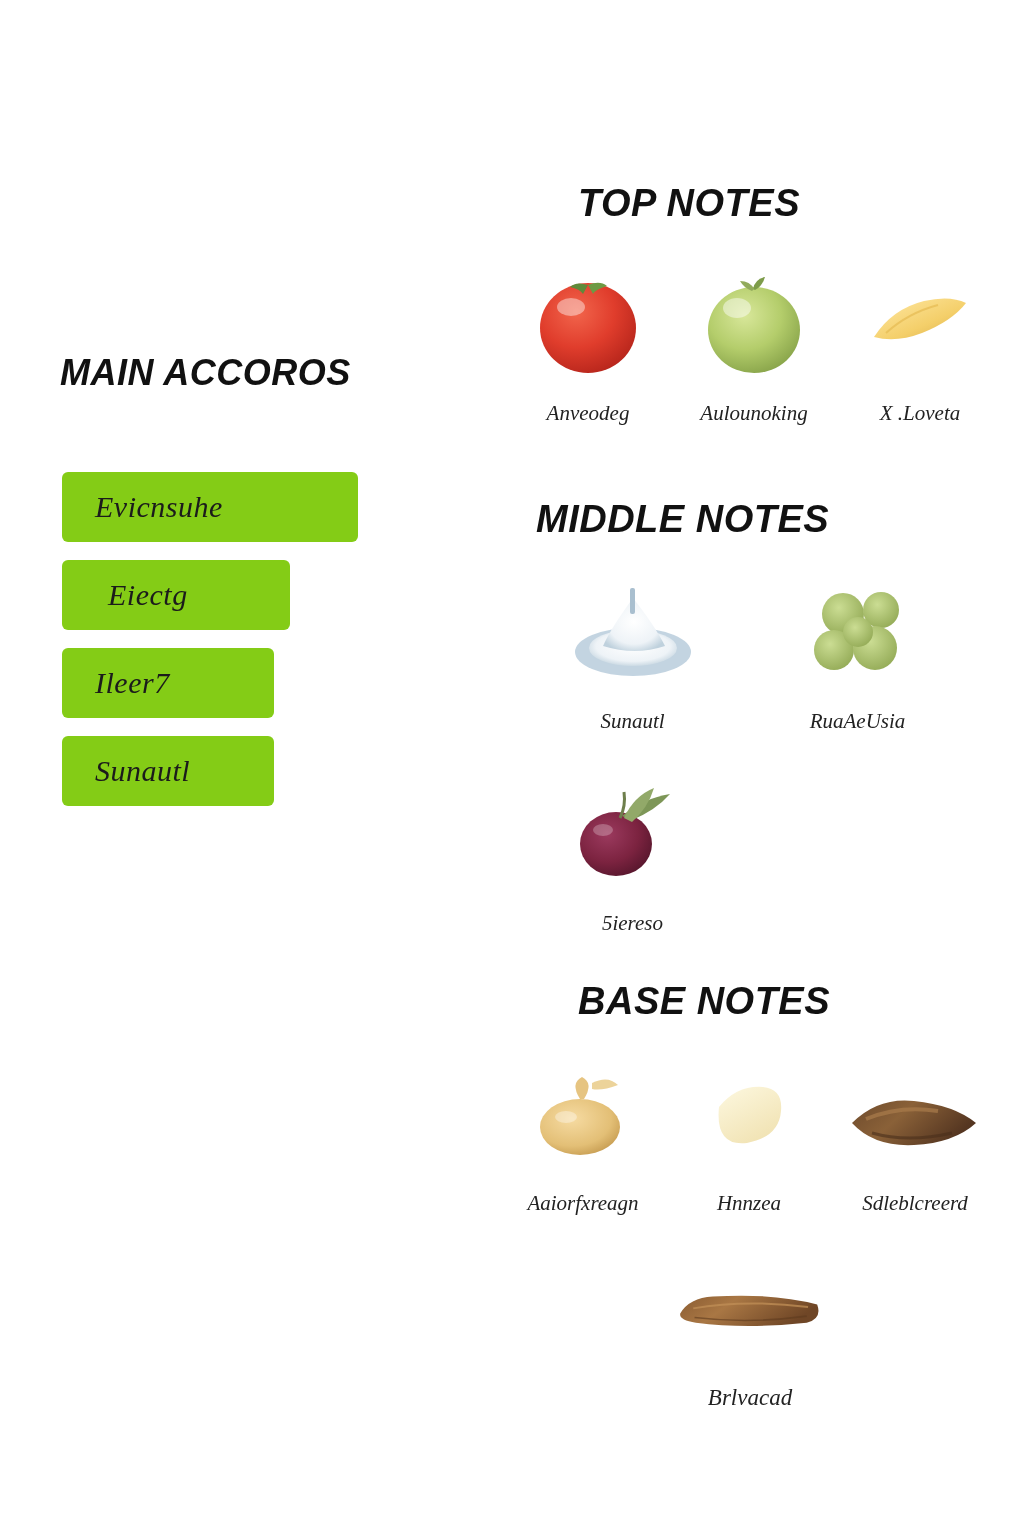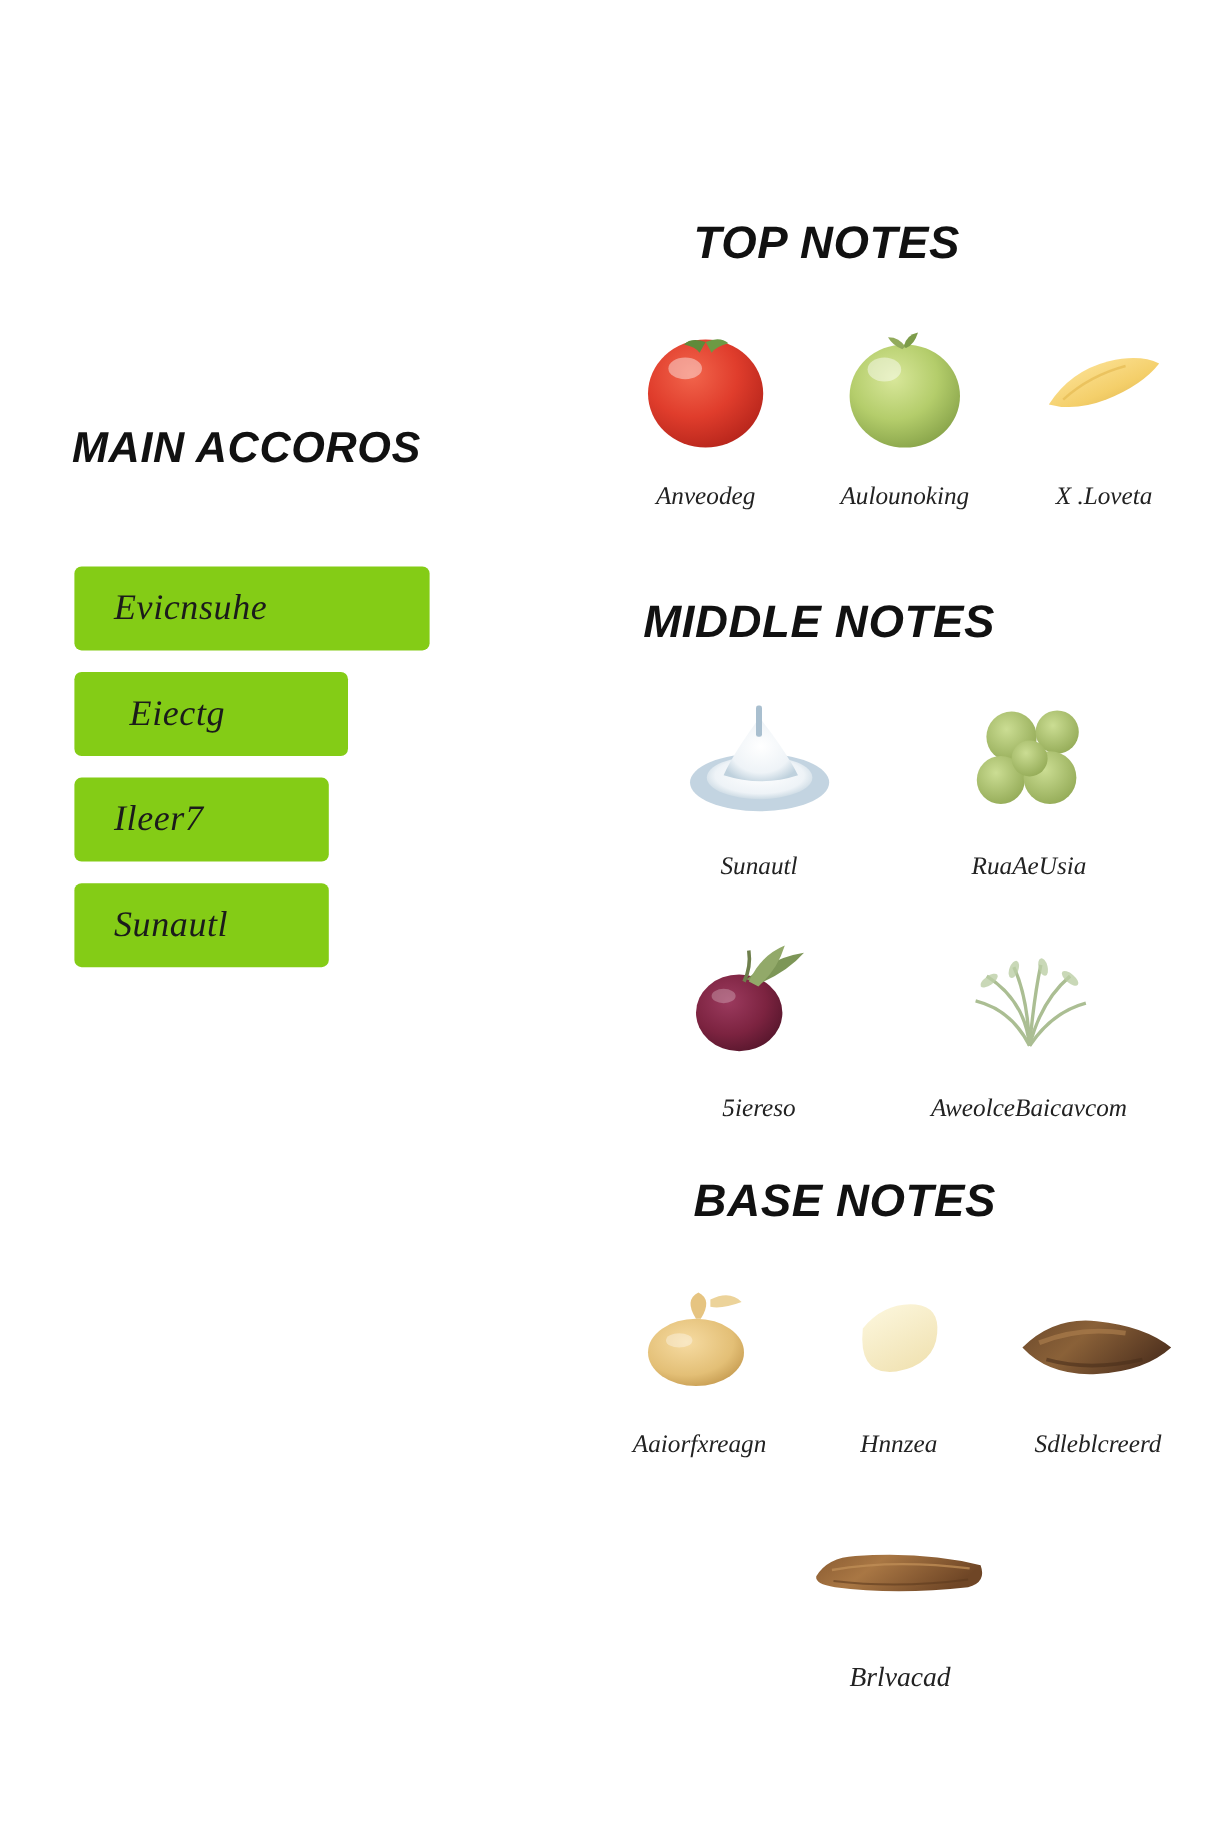--- a/index.html
+++ b/index.html
@@ -259,41 +259,20 @@
         <ellipse cx="58" cy="62" rx="36" ry="32" fill="url(#gFig)"></ellipse>
         <ellipse cx="45" cy="48" rx="10" ry="6" fill="#ffffff" opacity="0.25"></ellipse>
         <path d="M64 34 q22 -18 48 -22 q-14 16 -38 26 z" fill="#7d9657"></path>
         <path d="M66 36 q10 -22 30 -30 q-6 20 -22 34 z" fill="#92a969"></path>
         <path d="M62 36 q6 -12 4 -26" stroke="#6e7f4c" stroke-width="3" fill="none"></path>
       </svg>
     </div>
     <div class="note-label">5iereso</div>
   </div>
 
-  <div class="note-item">
-    <div class="note-art">
-      <svg width="160" height="105" viewBox="0 0 160 105">
-        <g stroke="#a7bb8e" stroke-width="3" fill="none" opacity="0.95">
-          <path d="M80 92 q-4 -40 -38 -62"></path>
-          <path d="M80 92 q-2 -44 -14 -70"></path>
-          <path d="M80 92 q4 -44 10 -72"></path>
-          <path d="M80 92 q10 -40 36 -62"></path>
-          <path d="M80 92 q-16 -32 -48 -40"></path>
-          <path d="M80 92 q20 -30 50 -38"></path>
-        </g>
-        <g fill="#bccfa6" opacity="0.8">
-          <ellipse cx="44" cy="34" rx="9" ry="4" transform="rotate(-35 44 34)"></ellipse>
-          <ellipse cx="66" cy="24" rx="8" ry="4" transform="rotate(-70 66 24)"></ellipse>
-          <ellipse cx="92" cy="22" rx="8" ry="4" transform="rotate(75 92 22)"></ellipse>
-          <ellipse cx="116" cy="32" rx="9" ry="4" transform="rotate(40 116 32)"></ellipse>
-        </g>
-      </svg>
-    </div>
-    <div class="note-label">AweolceBaicavcom</div>
-  </div>
 </div>
 
 <div class="heading" id="base-notes-heading">BASE NOTES</div>
 
 <div class="note-grid" id="base-notes-grid">
 
   <div class="note-item">
     <div class="note-art">
       <svg width="130" height="100" viewBox="0 0 130 100">
         <defs>

